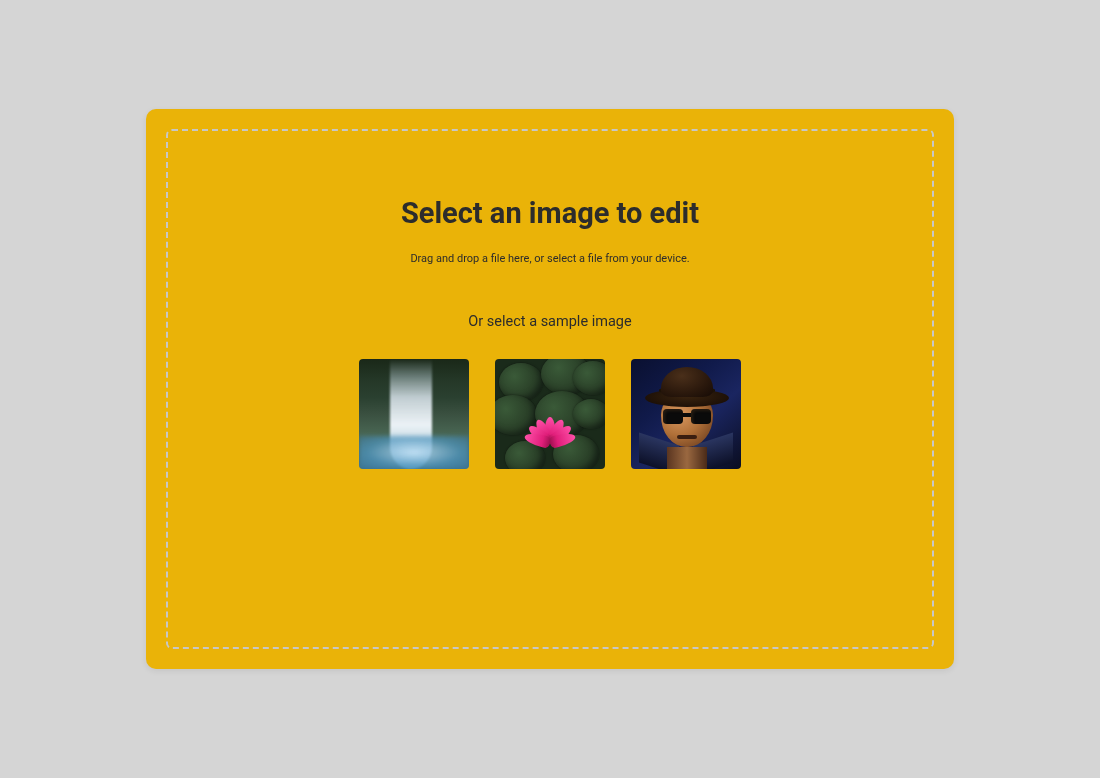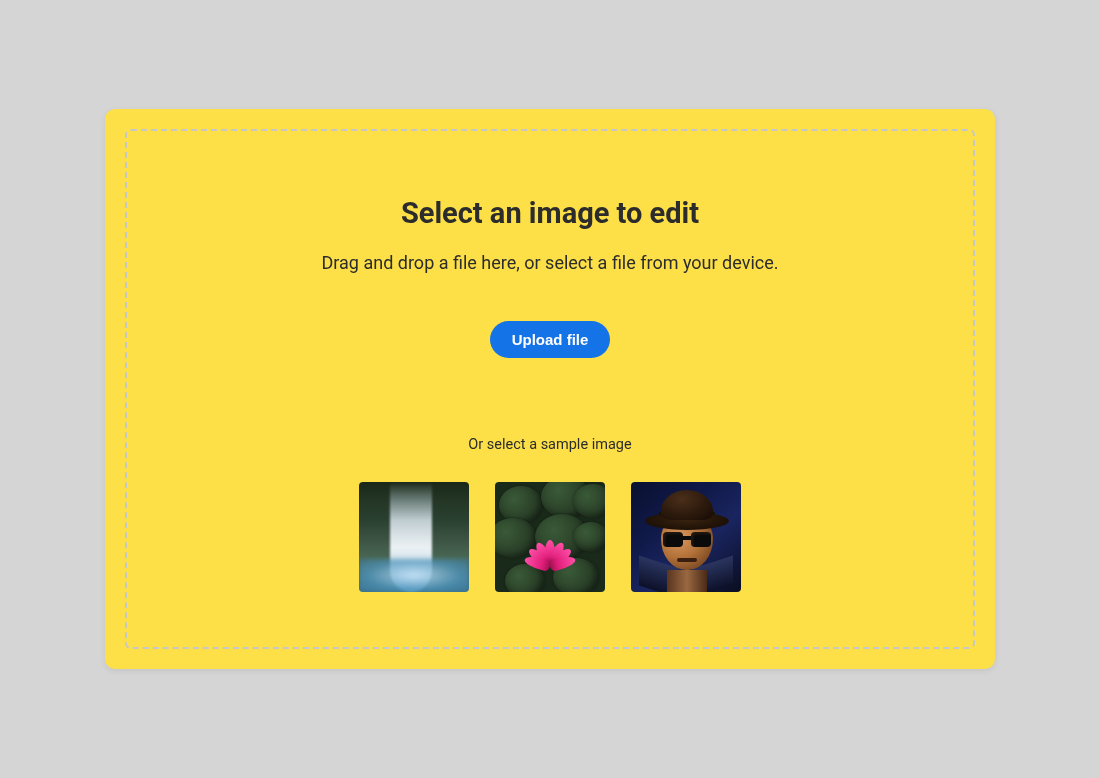--- a/index.html
+++ b/index.html
@@ -10,23 +10,23 @@
     body {
       width: 1100px;
       height: 778px;
       background: #d5d5d5;
       display: flex;
       align-items: center;
       justify-content: center;
       font-family: -apple-system, BlinkMacSystemFont, "Segoe UI", Roboto, Helvetica, Arial, sans-serif;
     }
     .card {
-      width: 890px;
+      width: 808px;
       height: 560px;
-      background: #fde047;
+      background: #eab308;
       border-radius: 10px;
       box-shadow: 0 2px 6px rgba(0,0,0,0.08);
       padding: 20px;
     }
     .dropzone {
       width: 100%;
       height: 100%;
       border: 2px dashed #c7c7c7;
       border-radius: 6px;
       display: flex;
@@ -34,21 +34,21 @@
       align-items: center;
       padding-top: 65px;
     }
     .title {
       font-size: 29px;
       font-weight: 700;
       color: #2c2c2c;
       margin-bottom: 22px;
     }
     .subtitle {
-      font-size: 18px;
+      font-size: 11px;
       color: #2c2c2c;
       margin-bottom: 48px;
     }
     .upload-btn {
       background: #1473e6;
       color: #ffffff;
       border: none;
       border-radius: 20px;
       padding: 10px 22px;
       font-size: 15px;
@@ -198,21 +198,20 @@
       border-radius: 40%;
     }
   </style>
 </head>
 <body>
 
 <div class="card">
   <div class="dropzone">
     <h1 class="title">Select an image to edit</h1>
     <p class="subtitle">Drag and drop a file here, or select a file from your device.</p>
-    <button class="upload-btn">Upload file</button>
     <p class="sample-label">Or select a sample image</p>
     <div class="samples">
 
       <div class="sample waterfall" title="waterfall"></div>
 
       <div class="sample lotus" title="lotus">
         <div class="pad" style="top:4px;left:4px;width:44px;height:38px"></div>
         <div class="pad" style="top:-6px;left:46px;width:50px;height:42px"></div>
         <div class="pad" style="top:2px;right:-8px;width:40px;height:34px"></div>
         <div class="pad" style="top:36px;left:-6px;width:48px;height:40px"></div>

